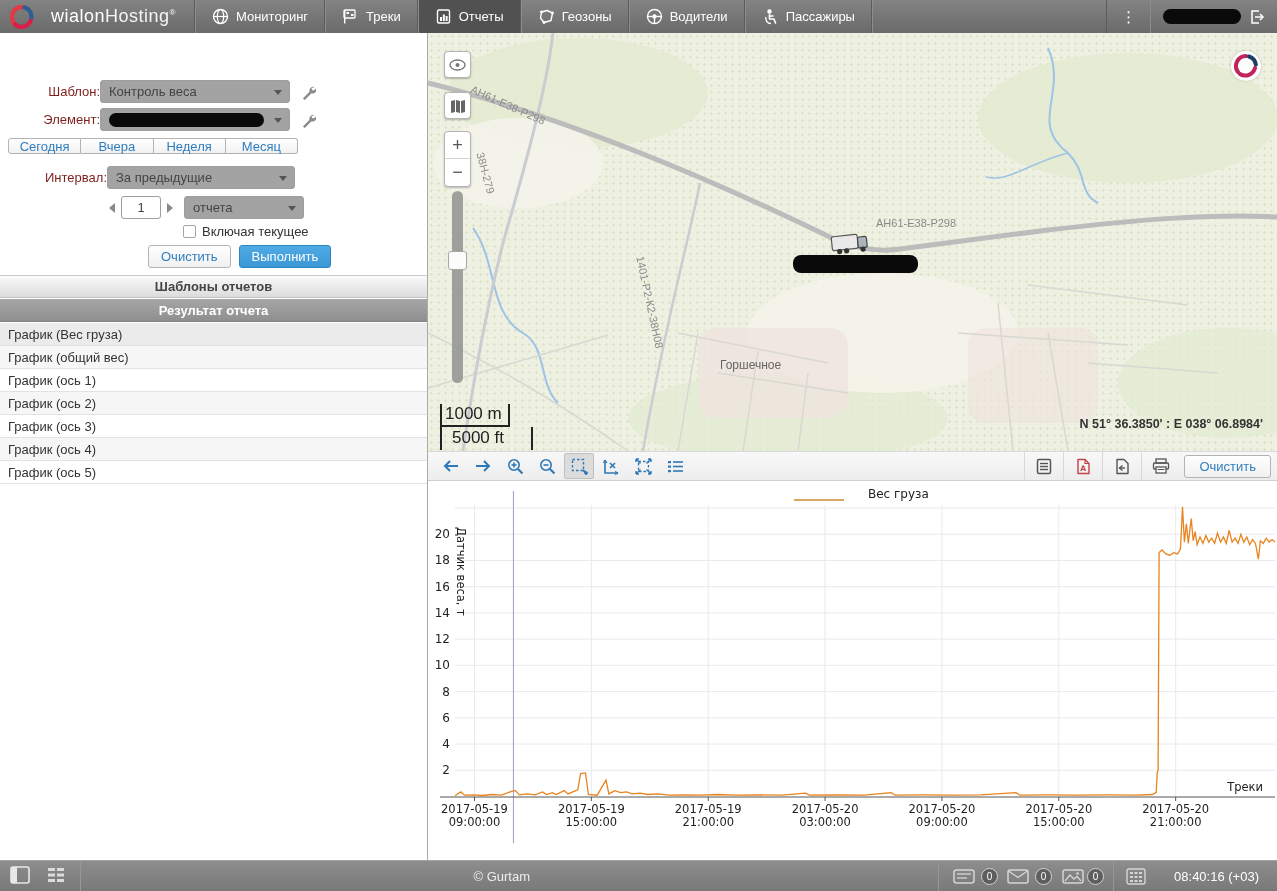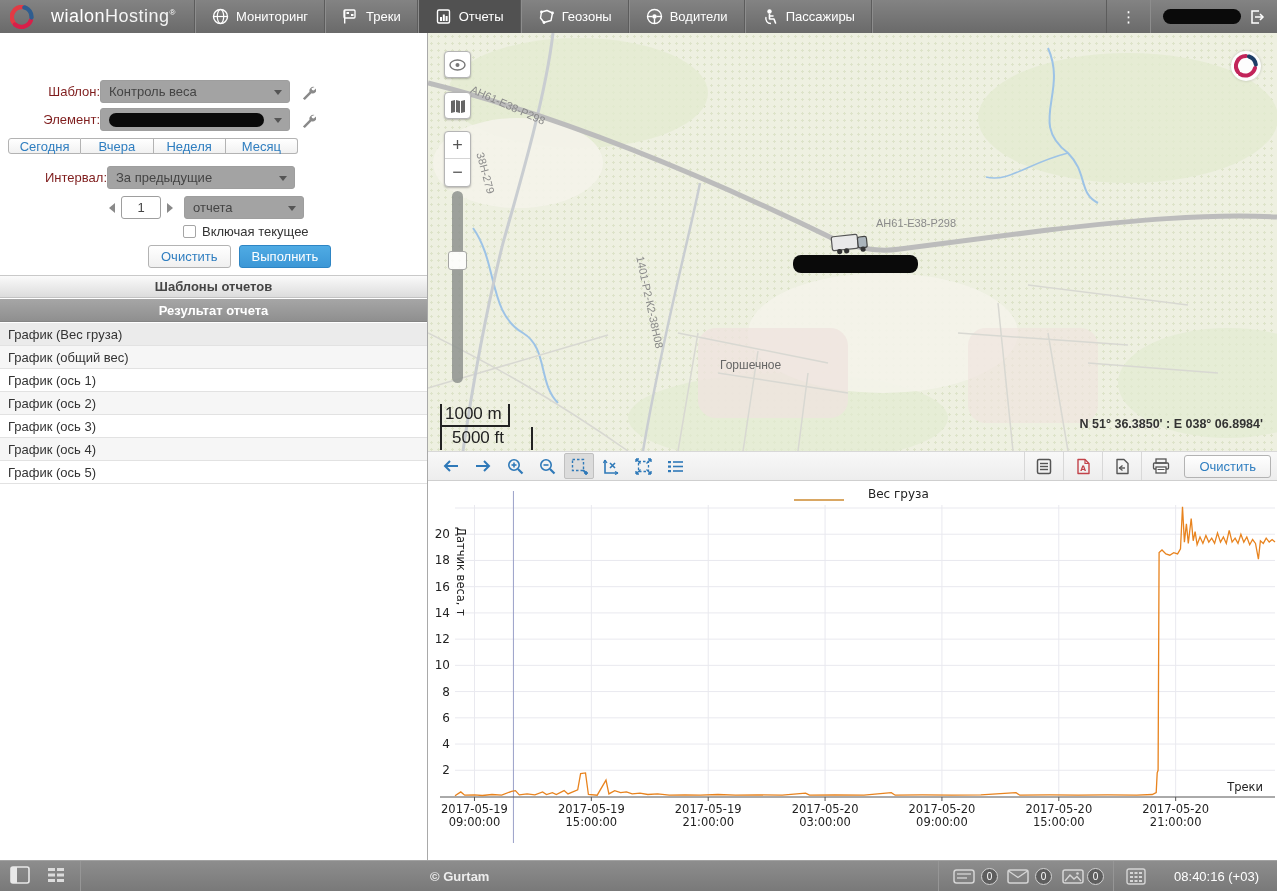--- a/index.html
+++ b/index.html
@@ -100,21 +100,21 @@
   #legend .ltext { font-family:"DejaVu Sans",sans-serif; font-size:12px; color:#222; }
   #ylabel { position:absolute; left:26px; top:46px; writing-mode:vertical-rl; font-family:"DejaVu Sans",sans-serif;
             font-size:11.5px; color:#222; }
   #xlabel { position:absolute; right:14px; top:299px; font-family:"DejaVu Sans",sans-serif; font-size:11.5px; color:#222; }
 
   
   #statusbar { position:absolute; left:0; top:860px; width:1277px; height:31px;
                background:linear-gradient(#8d8d8d,#797979); border-top:1px solid #a2a2a2; color:#f0f0f0; }
   .sb-ico { position:absolute; top:5px; cursor:pointer; }
   .sb-sep { position:absolute; top:0; width:1px; height:31px; background:#6b6b6b; border-right:1px solid #969696; }
-  #copyright { position:absolute; left:430px; top:8px; width:100px; text-align:left; font-weight:bold; color:#ededed; }
+  #copyright { position:absolute; left:430px; top:8px; width:100px; text-align:right; font-weight:normal; color:#ededed; }
   .badge { position:absolute; top:7px; width:17px; height:17px; border-radius:50%; background:#5e5e5e; border:1px solid #d2d2d2;
            color:#fff; font-size:10px; display:flex; align-items:center; justify-content:center; }
   #clock { position:absolute; right:18px; top:8px; font-size:13px; color:#fff; }
 </style>
 </head>
 <body>
 
 <div id="nav">
   <div class="brand">
     <svg width="24" height="24" viewBox="0 0 24 24">

